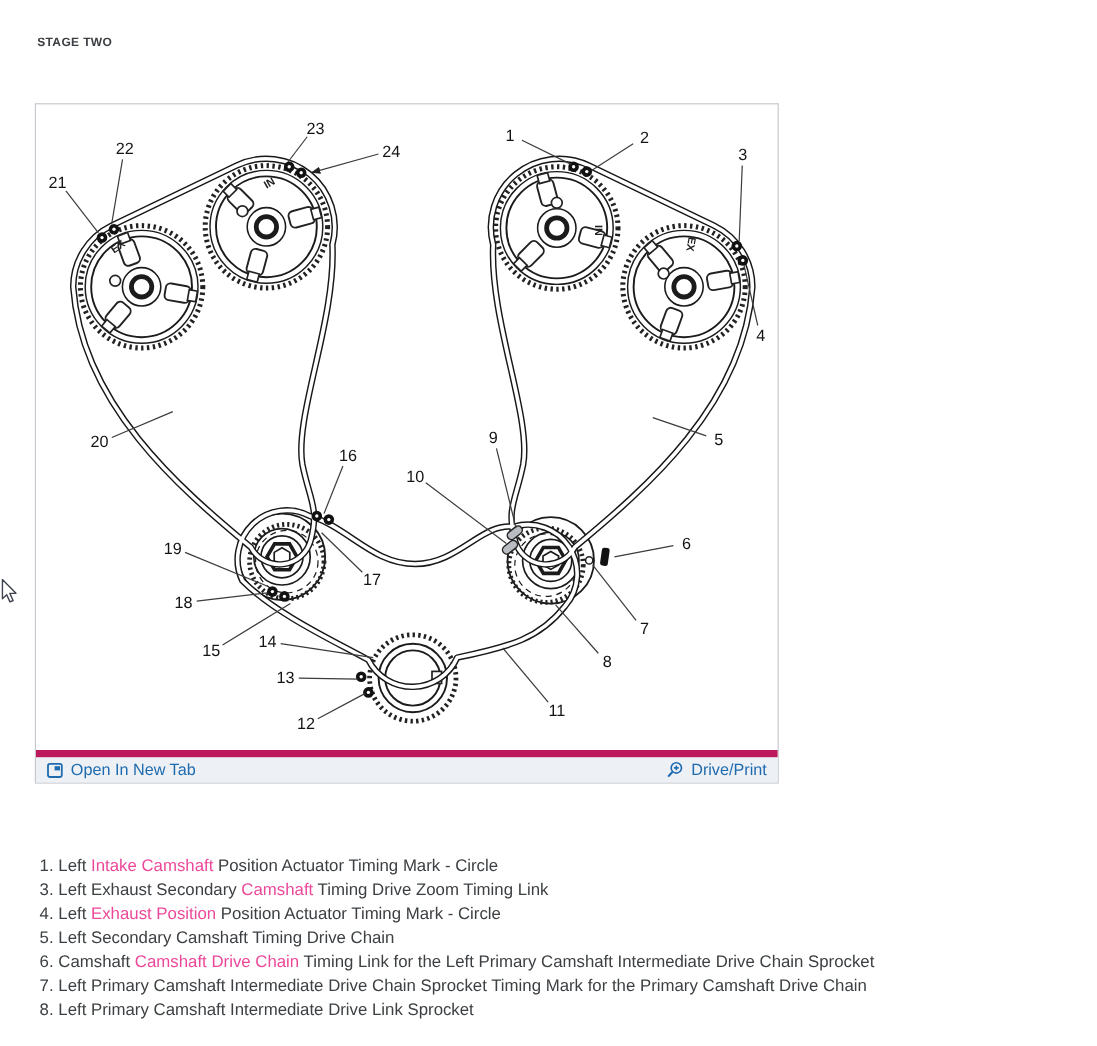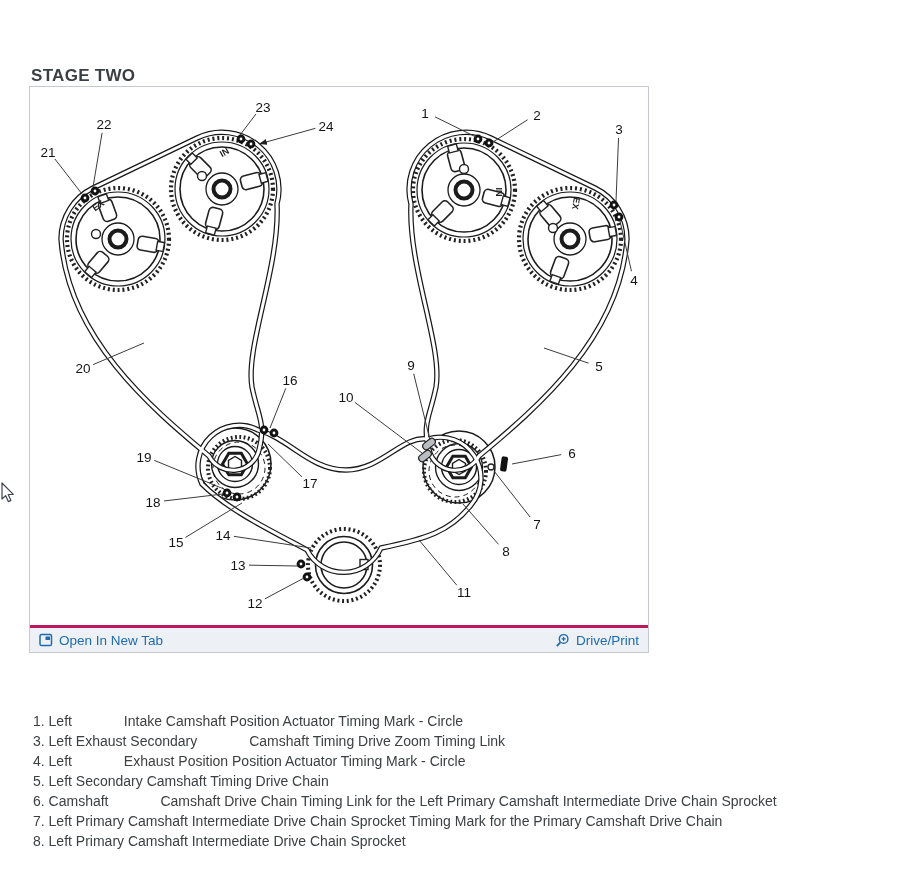--- a/index.html
+++ b/index.html
@@ -1,44 +1,44 @@
 <!DOCTYPE html>
 <html><head>
 <meta charset="utf-8">
 <style>
   html,body{margin:0;padding:0;}
   body{
     width:914px;height:872px;position:relative;background:#ffffff;
     font-family:"Liberation Sans",sans-serif;overflow:hidden;
   }
   .heading{
-    position:absolute;left:31px;top:30px;font-size:17px;font-weight:bold;
-    color:#3b3e42;letter-spacing:.3px;margin-top:36px;
+    position:absolute;left:31px;top:30px;font-size:10px;font-weight:bold;
+    color:#3b3e42;letter-spacing:.3px;
   }
   .figure{
     position:absolute;left:29px;top:86px;width:620px;height:567px;
     border:1px solid #c6c9cd;background:#fff;box-sizing:border-box;
   }
   .fig-canvas{position:absolute;left:0;top:0;right:0;bottom:27px;}
   .fig-canvas svg{display:block;}
   .fig-toolbar{
     position:absolute;left:0;right:0;bottom:0;height:27px;background:#edf0f4;
-    border-top:3px solid #be185d;display:flex;align-items:center;
+    border-top:6px solid #be185d;display:flex;align-items:center;
     justify-content:space-between;padding:0 9px;box-sizing:border-box;
   }
   .tb-link{
     display:flex;align-items:center;gap:6px;color:#1e6bb0;font-size:13.5px;
     text-decoration:none;cursor:pointer;
   }
   .tb-link svg{display:block;}
   .legend{
     position:absolute;left:33px;top:711px;font-size:14px;color:#3c4043;
   }
   .legend-row{line-height:20px;white-space:nowrap;}
-  .legend-row a{color:#404040;text-decoration:none;cursor:pointer;margin-left:48px;}
+  .legend-row a{color:#ec4899;text-decoration:none;cursor:pointer;}
   .cursor{position:absolute;left:1px;top:482px;}
   text{font-family:"Liberation Sans",sans-serif;}
 </style>
 </head>
 <body>
 
 <div class="heading">STAGE TWO</div>
 
 <div class="figure">
   <div class="fig-canvas">
@@ -254,18 +254,18 @@
   </div>
 </div>
 
 <div class="legend">
     <div class="legend-row"><span>1. </span><span>Left </span><a>Intake Camshaft</a><span> Position Actuator Timing Mark - Circle</span></div>
     <div class="legend-row"><span>3. </span><span>Left Exhaust Secondary </span><a>Camshaft</a><span> Timing Drive Zoom Timing Link</span></div>
     <div class="legend-row"><span>4. </span><span>Left </span><a>Exhaust Position</a><span> Position Actuator Timing Mark - Circle</span></div>
     <div class="legend-row"><span>5. </span><span>Left Secondary Camshaft Timing Drive Chain</span></div>
     <div class="legend-row"><span>6. </span><span>Camshaft </span><a>Camshaft Drive Chain</a><span> Timing Link for the Left Primary Camshaft Intermediate Drive Chain Sprocket</span></div>
     <div class="legend-row"><span>7. </span><span>Left Primary Camshaft Intermediate Drive Chain Sprocket Timing Mark for the Primary Camshaft Drive Chain</span></div>
-    <div class="legend-row"><span>8. </span><span>Left Primary Camshaft Intermediate Drive Chain Sprocket</span></div>
+    <div class="legend-row"><span>8. </span><span>Left Primary Camshaft Intermediate Drive Link Sprocket</span></div>
   </div>
 
 <svg class="cursor" width="15" height="21" viewBox="0 0 15 21">
   <path d="M1,1 L1,17 L4.6,13.6 L7.3,19.6 L9.9,18.4 L7.2,12.5 L12.3,12.3 Z" fill="#ffffff" stroke="#3f4450" stroke-width="1.2" stroke-linejoin="round"></path>
 </svg>
 
 </body></html>

